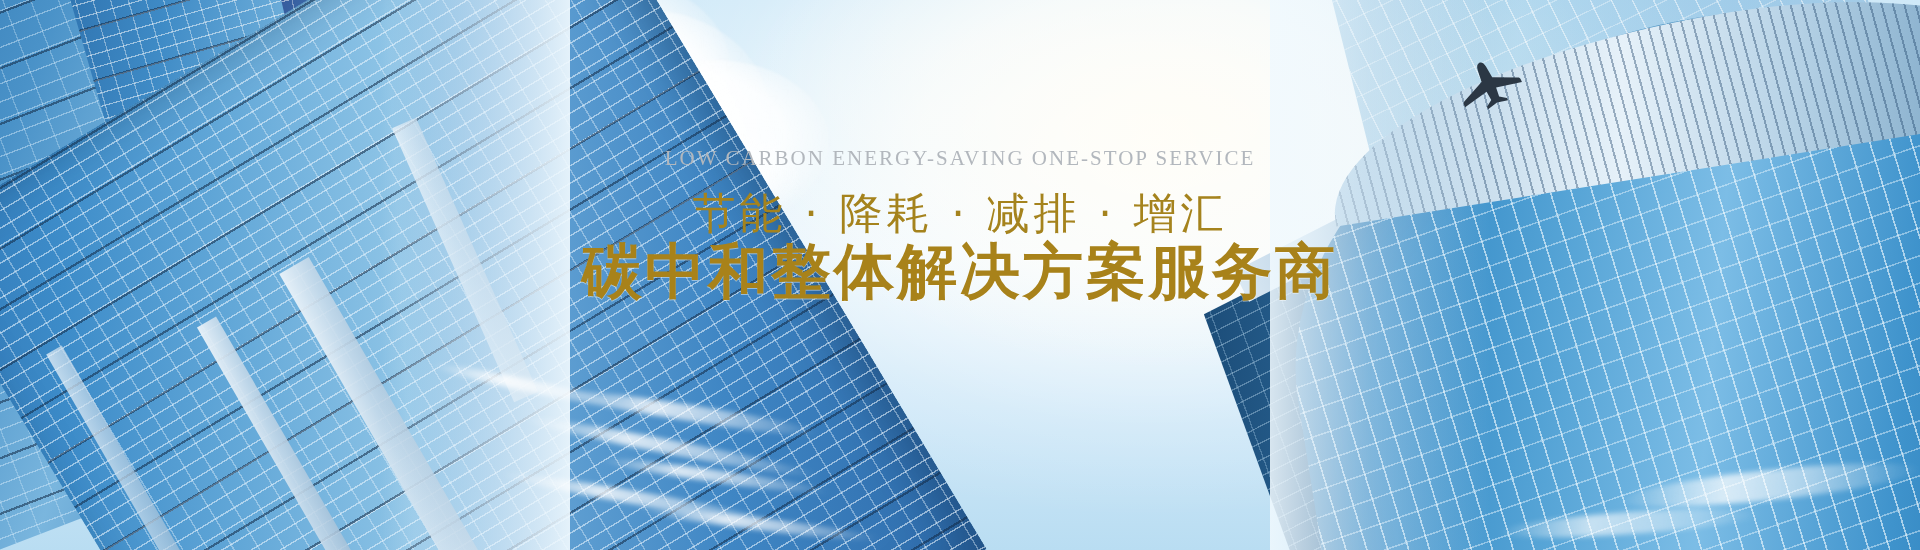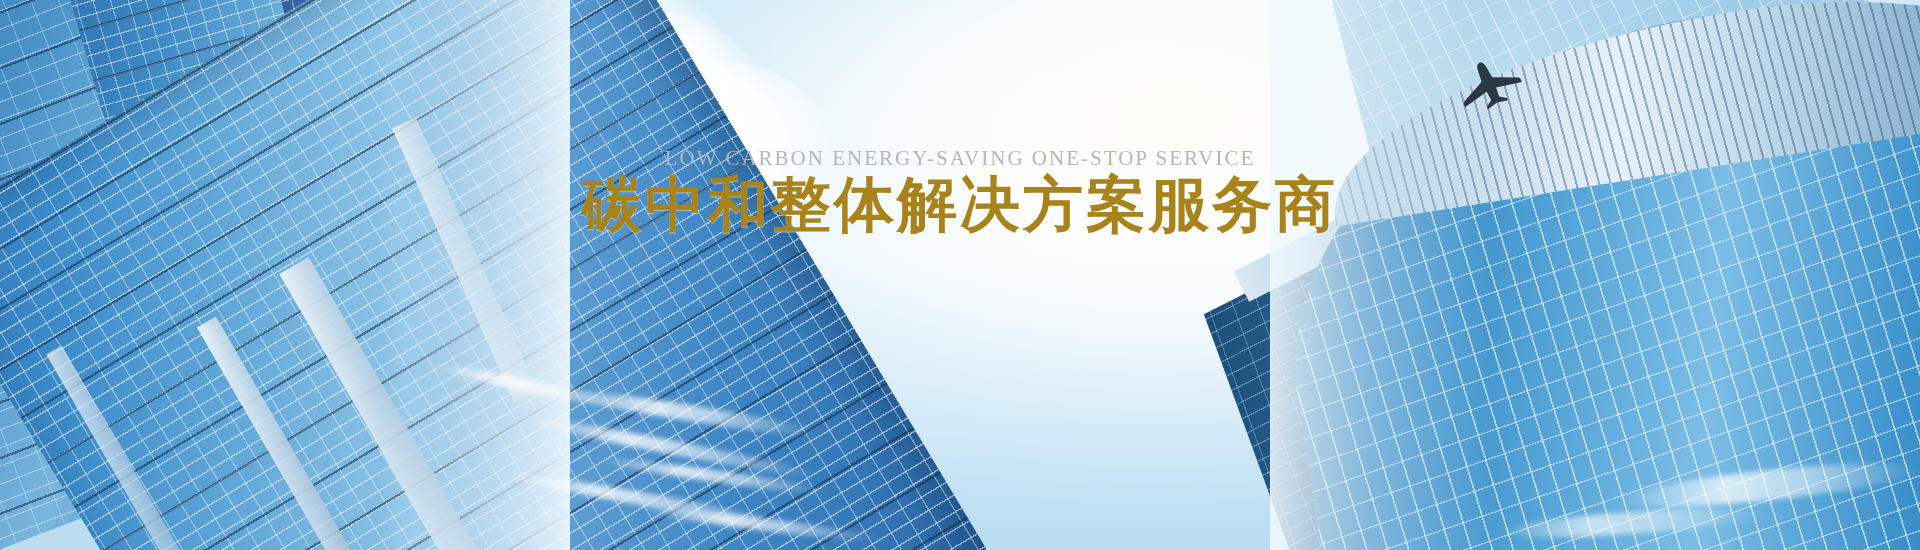--- a/index.html
+++ b/index.html
@@ -415,16 +415,17 @@
   <div class="airplane">
     <svg viewBox="0 0 76 60" aria-hidden="true">
       <g transform="rotate(-24 38 30)" fill="#2b3744">
         <path d="M36 8 c2.6 0 4.2 2.6 4.6 6.2 l1.3 12.4 23.4 10.6 c1.2 .55 1.9 1.5 1.9 2.7 v3.1 l-25.9 -5.4 -.9 9.4 6.6 4.4 v2.6 l-10.9 -2.4 -10.9 2.4 v-2.6 l6.6 -4.4 -.9 -9.4 -25.9 5.4 v-3.1 c0 -1.2 .7 -2.15 1.9 -2.7 l23.4 -10.6 1.3 -12.4 c.4 -3.6 2 -6.2 4.6 -6.2 z"></path>
       </g>
     </svg>
   </div>
 
   <div class="copy">
     <div class="eyebrow">LOW CARBON ENERGY-SAVING ONE-STOP SERVICE</div>
+    <div class="subhead">节能 · 降耗 · 减排 · 增汇</div>
     <div class="headline">碳中和整体解决方案服务商</div>
   </div>
 
 </div>
 
 </body></html>

